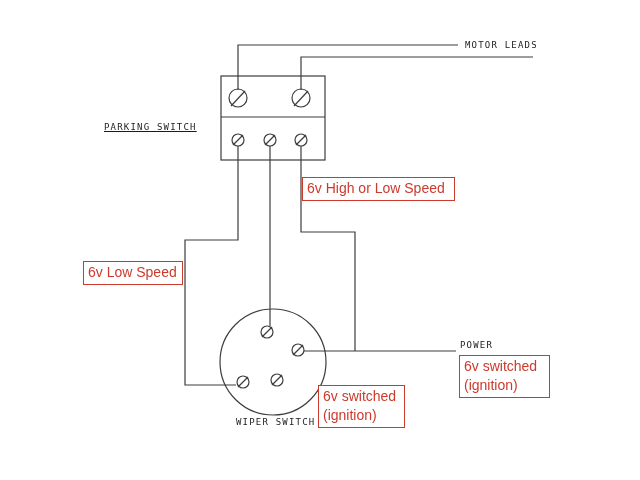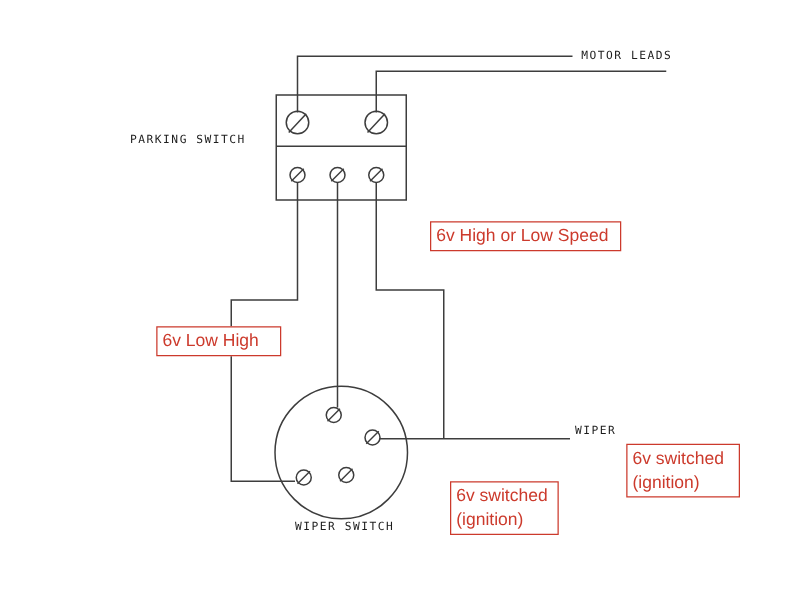--- a/index.html
+++ b/index.html
@@ -22,21 +22,20 @@
   .annot {
     position:absolute;
     border:1.5px solid #cc3a2c;
     color:#cc3a2c;
     background:#ffffff;
     font-family:"Liberation Sans", sans-serif;
     font-size:14px;
     line-height:19px;
     padding:1px 4px 2px 4px;
     white-space:nowrap;
-    margin-left:42px;
   }
 </style>
 </head>
 <body>
 
 <div class="canvas">
 
   <svg width="640" height="480" viewBox="0 0 640 480" fill="none" stroke="#3d3d3d" stroke-width="1.2">
 
     <path d="M238 90 V45 H458"></path>
@@ -91,32 +90,32 @@
       </g>
       <g>
         <circle cx="277" cy="380" r="6"></circle>
         <line x1="272" y1="385" x2="282" y2="375"></line>
       </g>
     </g>
   </svg>
 
   <div class="cad-label" style="left:465px; top:40px;">MOTOR LEADS</div>
 
-  <div class="cad-label" style="left:104px; top:107px;">PARKING SWITCH</div>
+  <div class="cad-label" style="left:104px; top:122px;text-decoration:underline;">PARKING SWITCH</div>
 
   <div class="cad-label" style="left:222px; top:417px;margin-left:14px;">WIPER SWITCH</div>
 
-  <div class="cad-label" style="left:460px; top:340px;">WIPER</div>
+  <div class="cad-label" style="left:460px; top:340px;">POWER</div>
 
   <div class="annot" style="left:302px; top:177px; width:153px;">
     <div>6v High or Low Speed</div>
   </div>
 
   <div class="annot" style="left:83px; top:261px; width:100px;">
-    <div>6v Low High</div>
+    <div>6v Low Speed</div>
   </div>
 
   <div class="annot" style="left:318px; top:385px; width:87px;">
     <div>6v switched</div>
     <div>(ignition)</div>
   </div>
 
   <div class="annot" style="left:459px; top:355px; width:91px;">
     <div>6v switched</div>
     <div>(ignition)</div>

